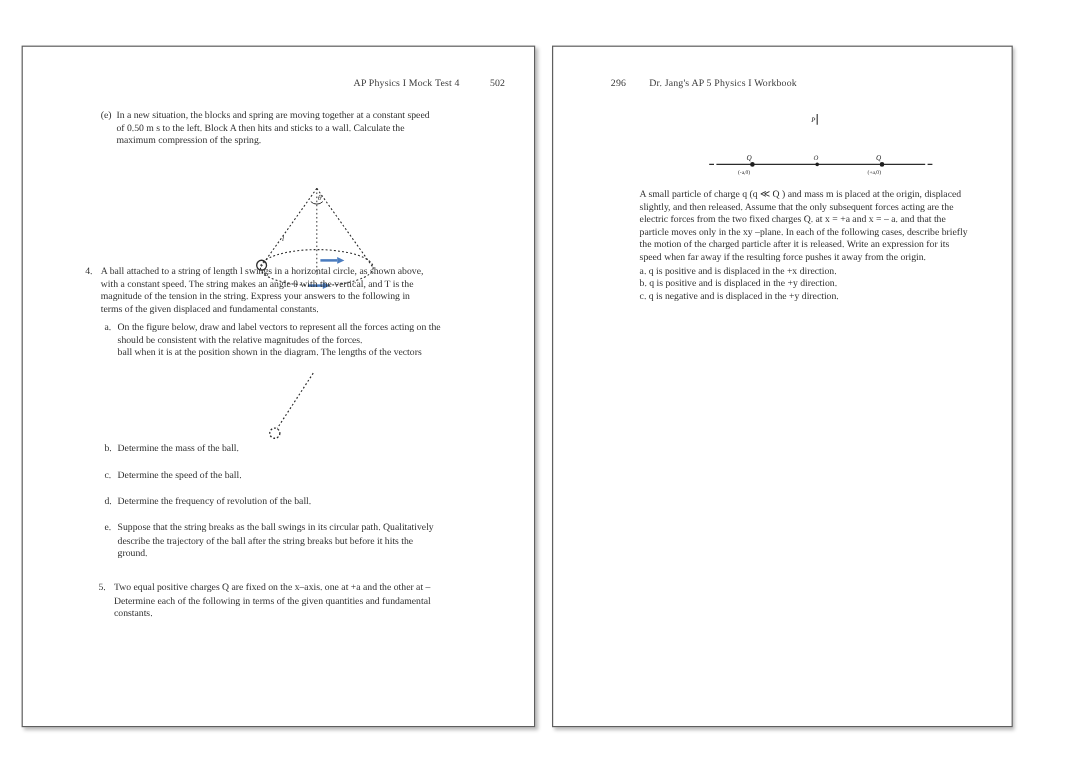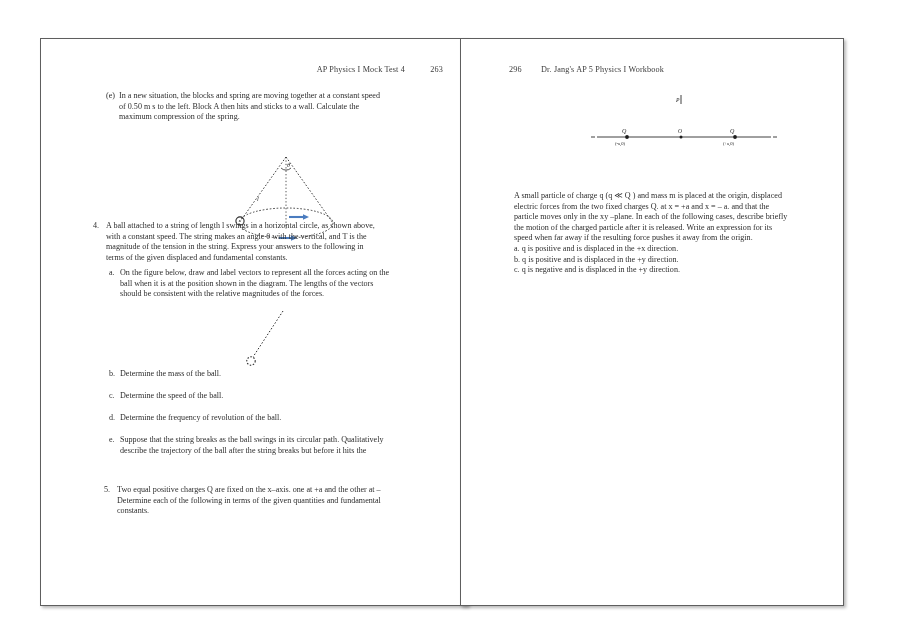--- a/index.html
+++ b/index.html
@@ -22,21 +22,21 @@
 
   .page {
     position: absolute;
     top: 38px;
     height: 568px;
     background: #ffffff;
     border: 1px solid #5e5e5e;
     box-shadow: 2px 2px 3px rgba(0,0,0,0.28);
     overflow: hidden;
   }
-  .page-left  { left: 40px;  width: 428px; text-decoration: underline; }
+  .page-left  { left: 18px;  width: 428px; text-decoration: underline; }
   .page-right { left: 460px; width: 384px; padding-left: 47px; }
 
   
   .runhead {
     position: absolute;
     top: 26px;
     font-size: 8.2px;
     color: #3b3b3b;
     letter-spacing: 0.15px;
     white-space: nowrap;
@@ -69,21 +69,21 @@
   svg { display: block; overflow: visible; }
 </style>
 </head>
 <body>
 
 <div id="spread">
 
   <div class="page page-left">
 
     <div class="runhead runhead-left-title">AP Physics I Mock Test 4</div>
-    <div class="runhead runhead-left-num">263</div>
+    <div class="runhead runhead-left-num">502</div>
 
     <div class="para hang" style="left:65px; top:52px; width:330px;">
       <span class="lbl">(e)</span>
       <span class="txt">In a new situation, the blocks and spring are moving together at a constant speed</span>
       <span class="txt">of 0.50 m s to the left. Block A then hits and sticks to a wall. Calculate the</span>
       <span class="txt">maximum compression of the spring.</span>
     </div>
 
     <div class="fig" style="left:170px; top:112px;">
       <svg width="150" height="100" viewBox="0 0 150 100">
@@ -115,22 +115,22 @@
       <span class="lbl">4.</span>
       <span class="txt">A ball attached to a string of length l swings in a horizontal circle, as shown above,</span>
       <span class="txt">with a constant speed. The string makes an angle θ with the vertical, and T is the</span>
       <span class="txt">magnitude of the tension in the string. Express your answers to the following in</span>
       <span class="txt">terms of the given displaced and fundamental constants.</span>
     </div>
 
     <div class="para hang-sm" style="left:68px; top:229px; width:330px;">
       <span class="lbl">a.</span>
       <span class="txt">On the figure below, draw and label vectors to represent all the forces acting on the</span>
+      <span class="txt">should be consistent with the relative magnitudes of the forces.</span>
       <span class="txt">ball when it is at the position shown in the diagram. The lengths of the vectors</span>
-      <span class="txt">should be consistent with the relative magnitudes of the forces.</span>
     </div>
 
     <div class="fig" style="left:186px; top:268px;">
       <svg width="80" height="70" viewBox="0 0 80 70">
         <line x1="56" y1="4" x2="26" y2="50" stroke="#2b2b2b" stroke-width="1.0" stroke-dasharray="1.5 1.9"></line>
         <circle cx="24" cy="54" r="4.2" fill="none" stroke="#2b2b2b" stroke-width="1.1" stroke-dasharray="1.5 1.6"></circle>
       </svg>
     </div>
 
     <div class="para hang-sm" style="left:68px; top:330px; width:330px;">
@@ -145,20 +145,21 @@
 
     <div class="para hang-sm" style="left:68px; top:374px; width:330px;">
       <span class="lbl">d.</span>
       <span class="txt">Determine the frequency of revolution of the ball.</span>
     </div>
 
     <div class="para hang-sm" style="left:68px; top:396px; width:332px;">
       <span class="lbl">e.</span>
       <span class="txt">Suppose that the string breaks as the ball swings in its circular path. Qualitatively</span>
       <span class="txt">describe the trajectory of the ball after the string breaks but before it hits the</span>
+      <span class="txt">ground.</span>
     </div>
 
     <div class="para hang" style="left:63px; top:446px; width:336px;">
       <span class="lbl">5.</span>
       <span class="txt">Two equal positive charges Q are fixed on the x–axis. one at +a and the other at –</span>
       <span class="txt">Determine each of the following in terms of the given quantities and fundamental</span>
       <span class="txt">constants.</span>
     </div>
 
   </div>
@@ -185,22 +186,23 @@
 
         <circle cx="92" cy="46" r="1.5" fill="#1e1e1e"></circle>
         <text x="89" y="42" font-size="5.6" font-style="italic" fill="#1e1e1e" font-family="Liberation Serif, serif">O</text>
 
         <circle cx="146" cy="46" r="1.9" fill="#1e1e1e"></circle>
         <text x="141" y="42" font-size="6.0" font-style="italic" fill="#1e1e1e" font-family="Liberation Serif, serif">Q</text>
         <text x="134" y="54" font-size="4.6" fill="#1e1e1e" font-family="Liberation Serif, serif">(+a,0)</text>
       </svg>
     </div>
 
-    <div class="para" style="left:53px; top:118px; width:332px;margin-top:34px;">
+    <div class="para" style="left:72px; top:118px; width:332px;">
       <span class="txt">A small particle of charge q (q ≪ Q ) and mass m is placed at the origin, displaced</span>
+      <span class="txt">slightly, and then released. Assume that the only subsequent forces acting are the</span>
       <span class="txt">electric forces from the two fixed charges Q. at x  =  +a and x  = – a. and that the</span>
       <span class="txt">particle moves only in the xy –plane. In each of the following cases, describe briefly</span>
       <span class="txt">the motion of the charged particle after it is released. Write an expression for its</span>
       <span class="txt">speed when far away if the resulting force pushes it away from the origin.</span>
       <span class="txt">a. q is positive and is displaced in the +x direction.</span>
       <span class="txt">b. q is positive and is displaced in the +y direction.</span>
       <span class="txt">c. q is negative and is displaced in the +y direction.</span>
     </div>
 
   </div>

